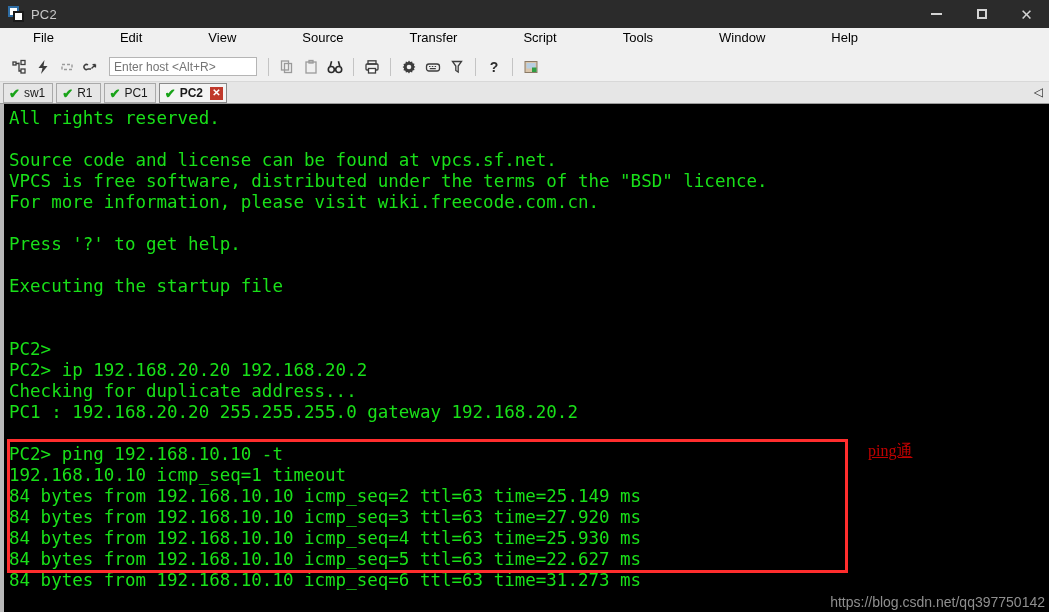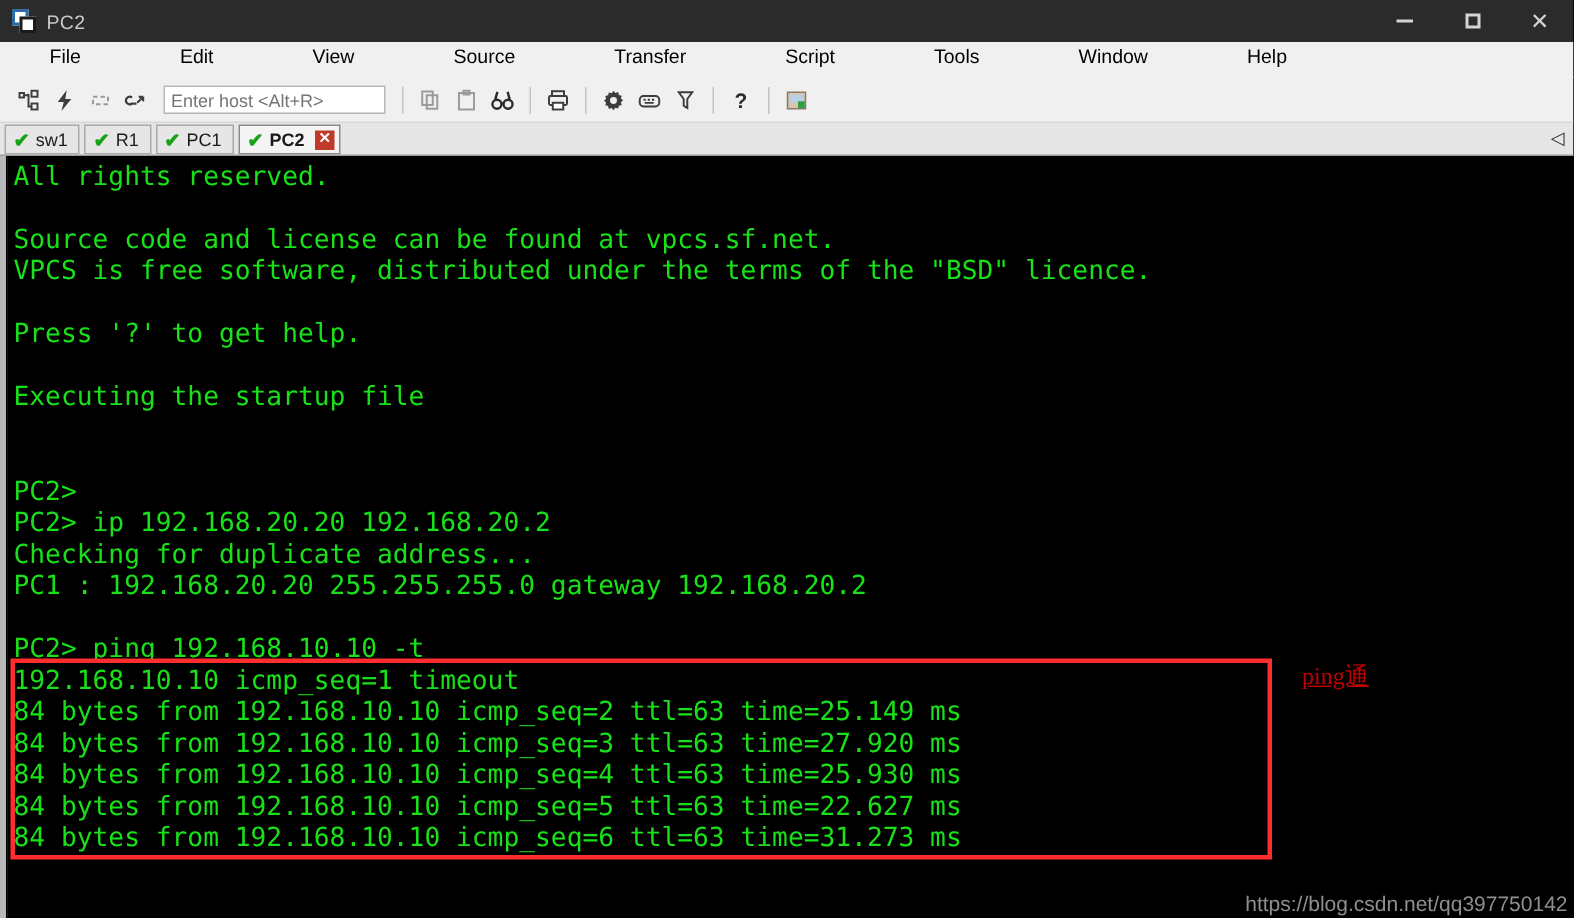--- a/index.html
+++ b/index.html
@@ -384,20 +384,21 @@
   </div>
 
   <div class="terminal-wrap">
     <div class="term-scroll-left"></div>
     <div class="terminal" id="terminal">
 
       <div class="tline">All rights reserved.</div>
         <div class="tline blank"> </div>
         <div class="tline">Source code and license can be found at vpcs.sf.net.</div>
         <div class="tline">VPCS is free software, distributed under the terms of the "BSD" licence.</div>
+        <div class="tline">For more information, please visit wiki.freecode.com.cn.</div>
         <div class="tline blank"> </div>
         <div class="tline">Press '?' to get help.</div>
         <div class="tline blank"> </div>
         <div class="tline">Executing the startup file</div>
         <div class="tline blank"> </div>
         <div class="tline blank"> </div>
         <div class="tline">PC2&gt; </div>
         <div class="tline">PC2&gt; ip 192.168.20.20 192.168.20.2</div>
         <div class="tline">Checking for duplicate address...</div>
         <div class="tline">PC1 : 192.168.20.20 255.255.255.0 gateway 192.168.20.2</div>

